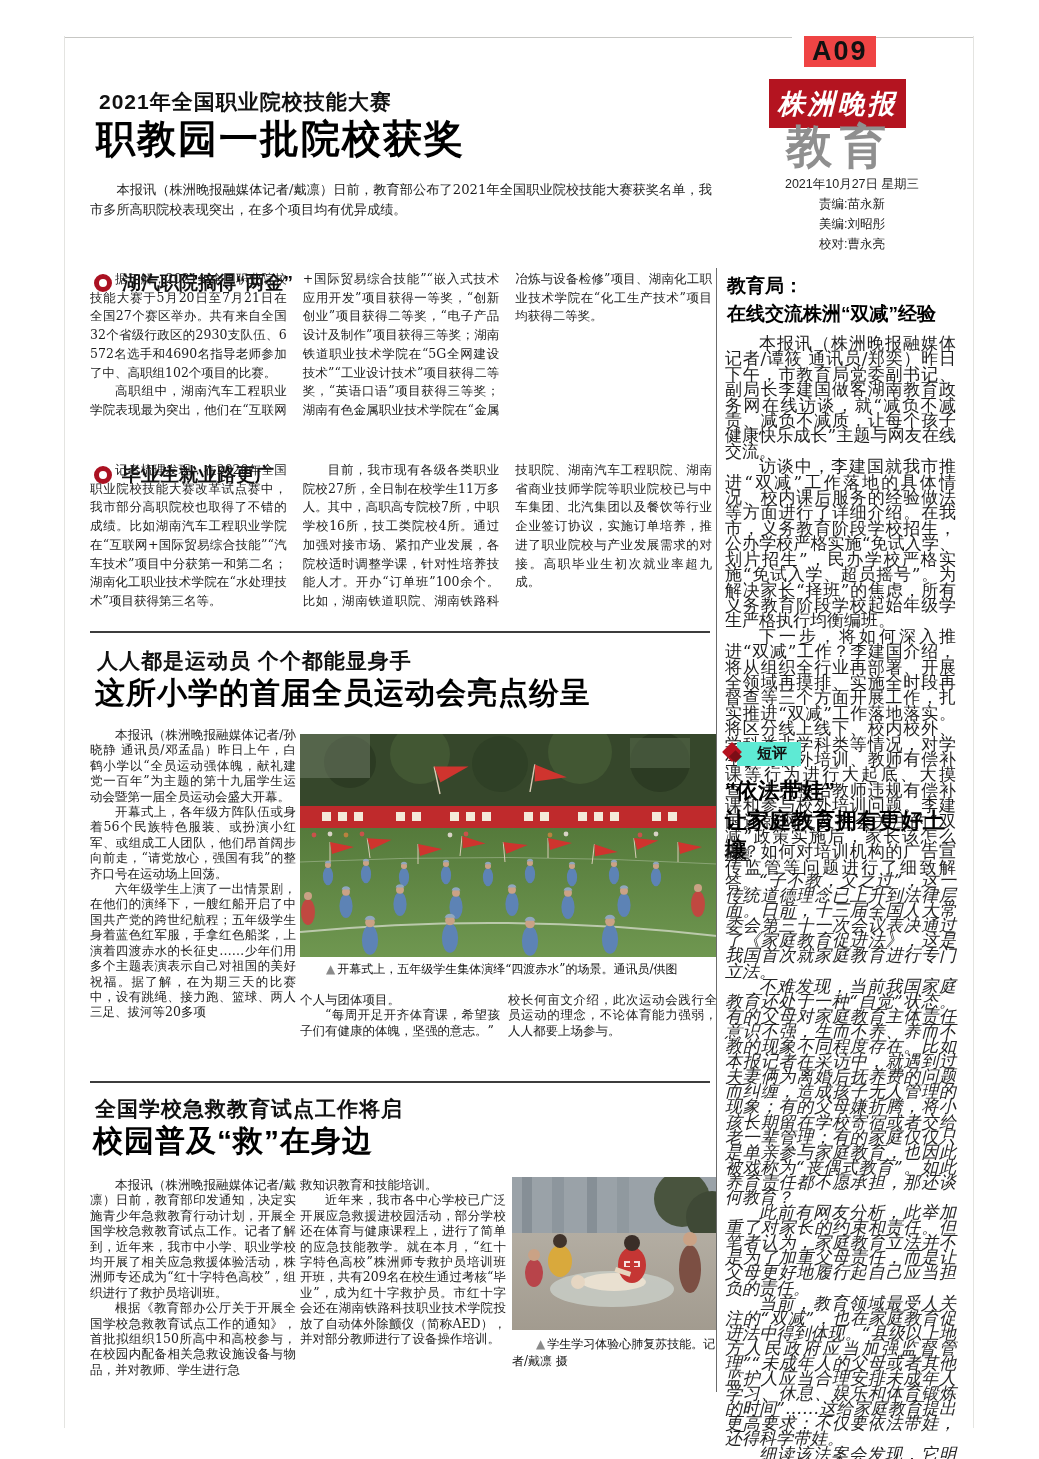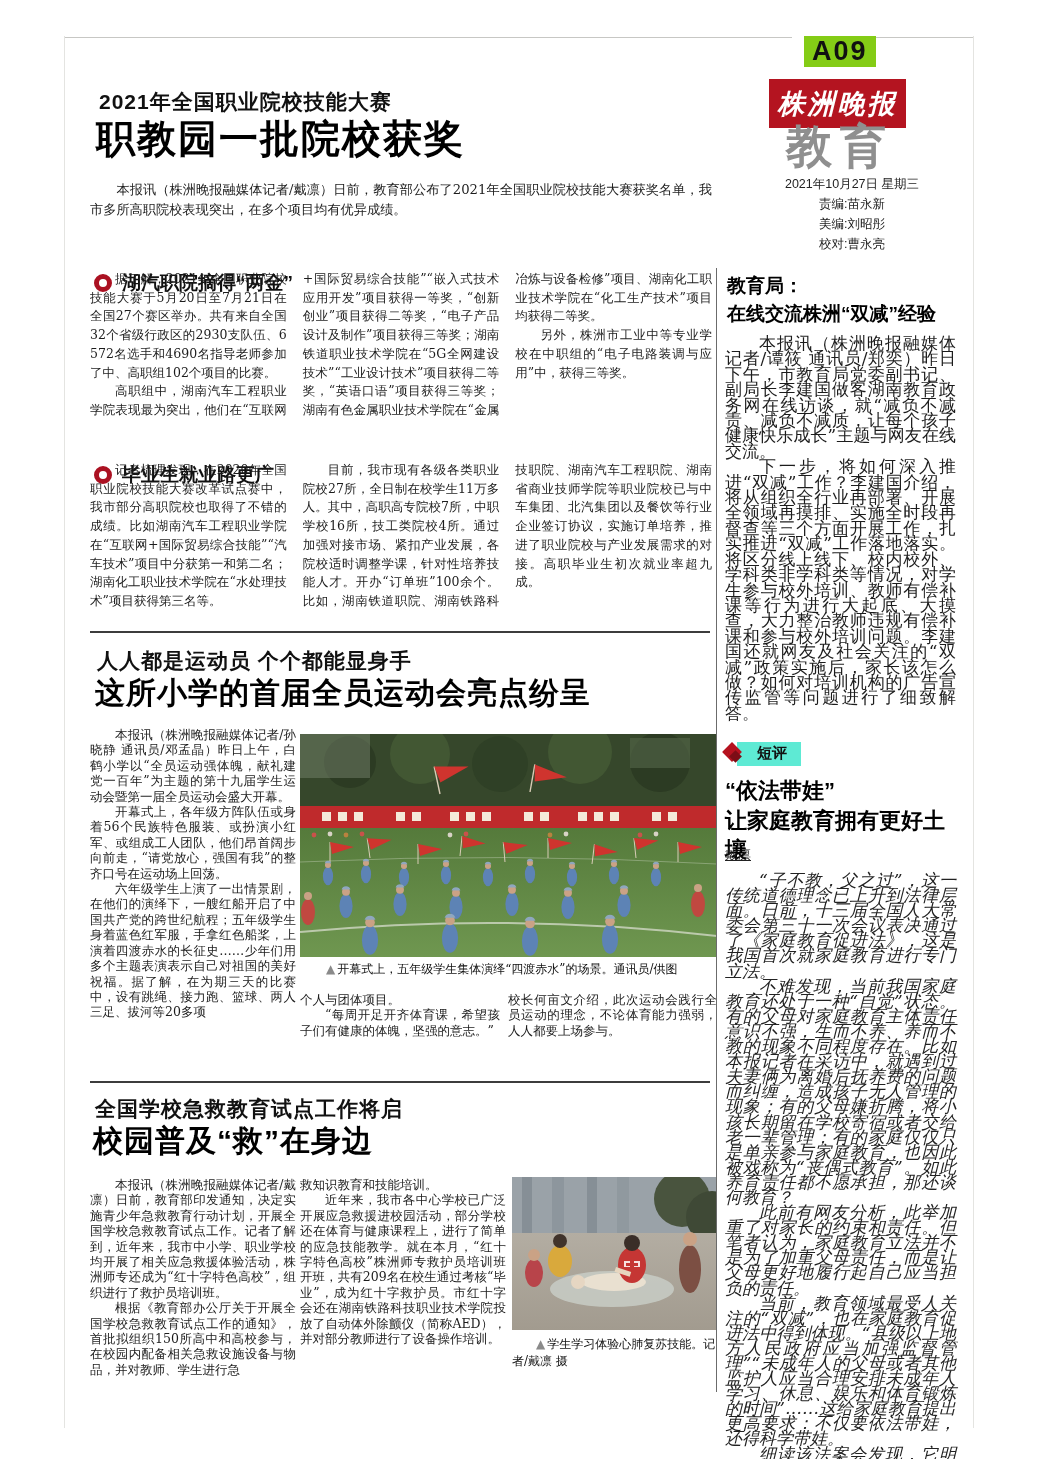--- a/index.html
+++ b/index.html
@@ -6,21 +6,21 @@
   .sheet{position:relative;width:1039px;height:1459px;background:#ffffff;overflow:hidden;
          font-family:"Liberation Sans",sans-serif;color:#1c1c1c;}
   .abs{position:absolute;}
   p{margin:0;}
 
   
   .edge-v{background:#e4e4e1;width:1px;}
   .topline{background:#c7c7c4;height:1px;}
 
   
-  .pageno{font:800 27px "Liberation Sans",sans-serif;letter-spacing:2px;color:#111;background:#84cc16;padding:0 8px;}
+  .pageno{font:800 27px "Liberation Sans",sans-serif;letter-spacing:2px;color:#111;background:#ef4444;padding:0 8px;}
   .brand-box{background:#b41420;color:#fff;display:flex;align-items:center;justify-content:center;
              font-family:"DejaVu Serif",serif;font-style:italic;font-weight:bold;font-size:27px;letter-spacing:3px;}
   .section-name{font:900 46px "Liberation Sans",sans-serif;color:#8f8f8f;letter-spacing:8px;}
   .date-block{font:12.5px/1.6 "Liberation Sans",sans-serif;color:#222;text-align:center;}
 
   
   .kicker{font:700 21px "Liberation Sans",sans-serif;letter-spacing:1px;color:#111;}
   .bigtitle{font:900 39px "Liberation Sans",sans-serif;letter-spacing:2px;color:#000;}
   .midtitle{font:900 30px "Liberation Sans",sans-serif;letter-spacing:1px;color:#000;}
   .lead{font-family:"DejaVu Serif",serif;font-size:13.2px;line-height:1.5;text-align:justify;}
@@ -81,21 +81,20 @@
     <p>本报讯（株洲晚报融媒体记者/戴凛）日前，教育部公布了2021年全国职业院校技能大赛获奖名单，我市多所高职院校表现突出，在多个项目均有优异成绩。</p>
   </div>
 
   <div class="abs sec-head" style="left:94px;top:234px;">
     <span class="ring"></span>
     <span>湖汽职院摘得“两金”</span>
   </div>
   <div class="abs body-cols" style="left:90px;top:270px;width:622px;height:156px;">
     <p>据了解，2021年全国职业院校技能大赛于5月20日至7月21日在全国27个赛区举办。共有来自全国32个省级行政区的2930支队伍、6572名选手和4690名指导老师参加了中、高职组102个项目的比赛。</p>
     <p>高职组中，湖南汽车工程职业学院表现最为突出，他们在“互联网+国际贸易综合技能”“嵌入式技术应用开发”项目获得一等奖，“创新创业”项目获得二等奖，“电子产品设计及制作”项目获得三等奖；湖南铁道职业技术学院在“5G全网建设技术”“工业设计技术”项目获得二等奖，“英语口语”项目获得三等奖；湖南有色金属职业技术学院在“金属冶炼与设备检修”项目、湖南化工职业技术学院在“化工生产技术”项目均获得二等奖。</p>
-    <p>另外，株洲市工业中等专业学校在中职组的“电子电路装调与应用”中，获得三等奖。</p>
   </div>
 
   <div class="abs sec-head" style="left:94px;top:426px;">
     <span class="ring"></span>
     <span>毕业生就业路更广</span>
   </div>
   <div class="abs body-cols" style="left:90px;top:461px;width:622px;height:158px;">
     <p>记者梳理发现，在2020年全国职业院校技能大赛改革试点赛中，我市部分高职院校也取得了不错的成绩。比如湖南汽车工程职业学院在“互联网+国际贸易综合技能”“汽车技术”项目中分获第一和第二名；湖南化工职业技术学院在“水处理技术”项目获得第三名等。</p>
     <p>目前，我市现有各级各类职业院校27所，全日制在校学生11万多人。其中，高职高专院校7所，中职学校16所，技工类院校4所。通过加强对接市场、紧扣产业发展，各院校适时调整学课，针对性培养技能人才。开办“订单班”100余个。比如，湖南铁道职院、湖南铁路科技职院、湖南汽车工程职院、湖南省商业技师学院等职业院校已与中车集团、北汽集团以及餐饮等行业企业签订协议，实施订单培养，推进了职业院校与产业发展需求的对接。高职毕业生初次就业率超九成。</p>
   </div>
@@ -282,20 +281,21 @@
   </div>
 
   <div class="abs rule-v" style="left:716px;top:268px;height:1124px;"></div>
 
   <div class="abs sb-title" style="left:727px;top:272px;width:228px;">
     <p>教育局：</p>
     <p>在线交流株洲“双减”经验</p>
   </div>
   <div class="abs sb-body" style="left:725px;top:336px;width:231px;">
     <p>本报讯（株洲晚报融媒体记者/谭筱 通讯员/郑奕）昨日下午，市教育局党委副书记、副局长李建国做客湖南教育政务网在线访谈，就“减负不减责、减负不减质，让每个孩子健康快乐成长”主题与网友在线交流。</p>
+    <p>访谈中，李建国就我市推进“双减”工作落地的具体情况、校内课后服务的经验做法等方面进行了详细介绍。在我市，义务教育阶段学校招生，公办学校严格实施“免试入学、划片招生”，民办学校严格实施“免试入学、超员摇号”。为解决家长“择班”的焦虑，所有义务教育阶段学校起始年级学生严格执行均衡编班。</p>
     <p>下一步，将如何深入推进“双减”工作？李建国介绍，将从组织全行业再部署、开展全领域再摸排、实施全时段再督查等三个方面开展工作，扎实推进“双减”工作落地落实。将区分线上线下、校内校外、学科类非学科类等情况，对学生参与校外培训、教师有偿补课等行为进行大起底、大摸查，大力整治教师违规有偿补课和参与校外培训问题。李建国还就网友及社会关注的“双减”政策实施后，家长该怎么做？如何对培训机构的广告宣传监管等问题进行了细致解答。</p>
   </div>
 
   <div class="abs badge" style="left:723px;top:742px;">
     <span class="pencil">
         <span class="sq1"></span>
         <span class="sq2"></span>
       </span>
     <span class="badge-label">短评</span>
   </div>

